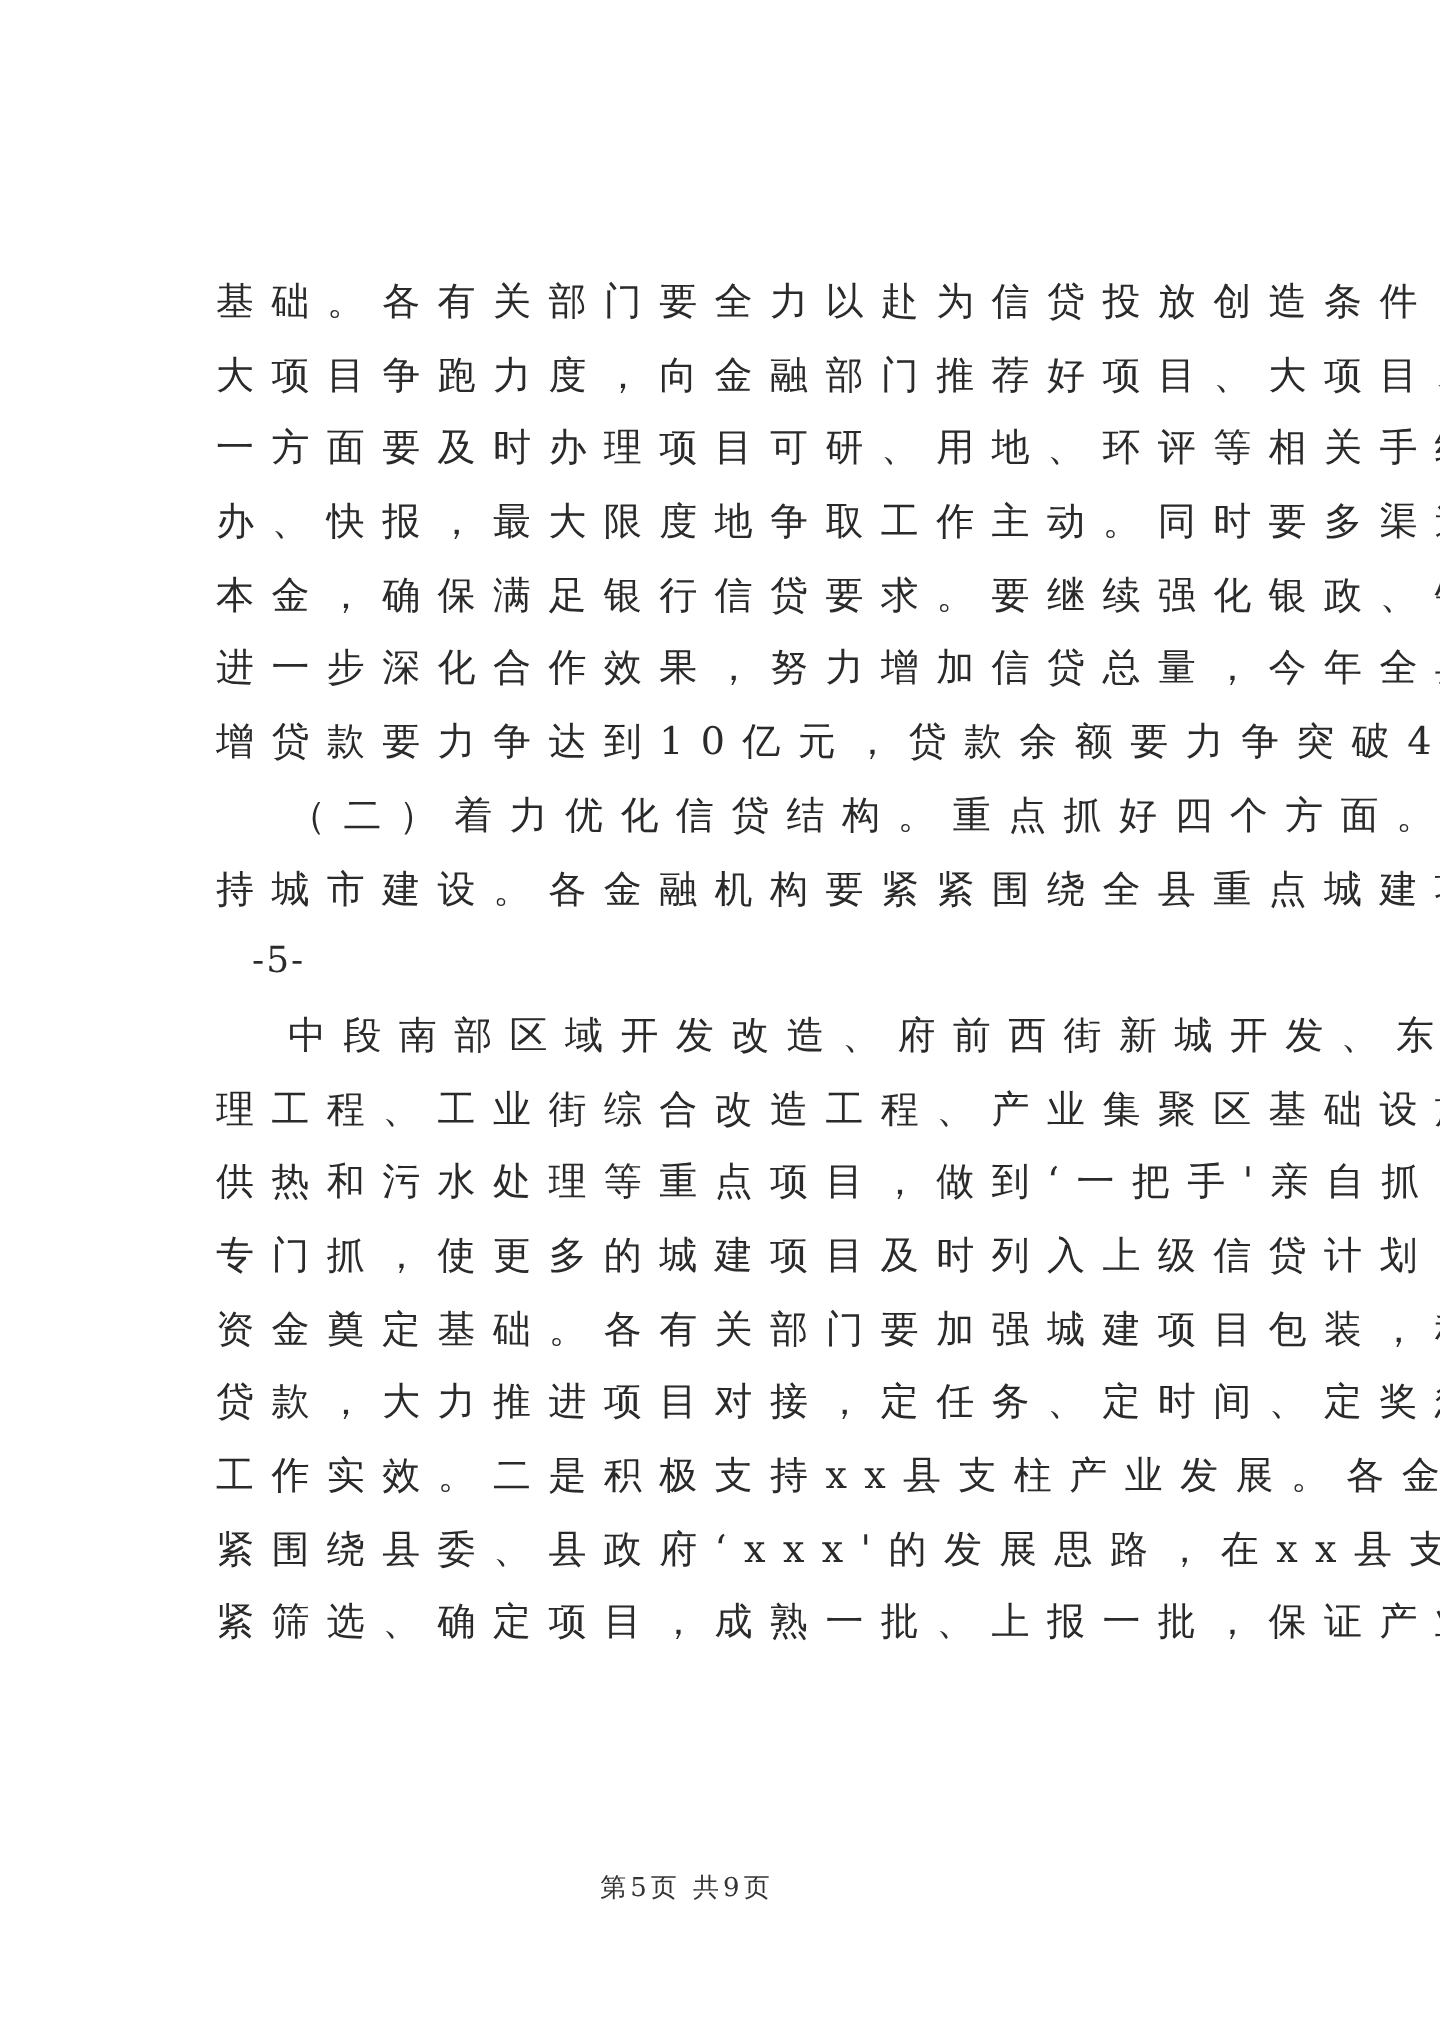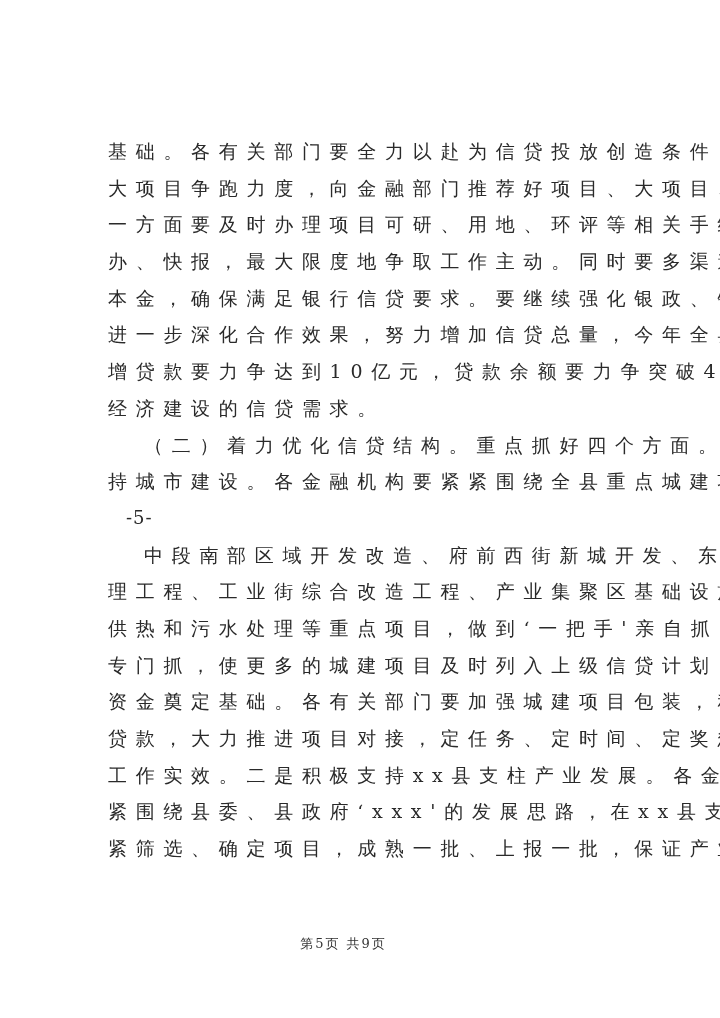--- a/index.html
+++ b/index.html
@@ -61,21 +61,20 @@
 
 <div class="page">
   <div class="body-text">
     <div class="line">基础。各有关部门要全力以赴为信贷投放创造条件，一方面要加</div>
     <div class="line">大项目争跑力度，向金融部门推荐好项目、大项目、新项目；另</div>
     <div class="line">一方面要及时办理项目可研、用地、环评等相关手续，快批、快</div>
     <div class="line">办、快报，最大限度地争取工作主动。同时要多渠道筹集项目资</div>
     <div class="line">本金，确保满足银行信贷要求。要继续强化银政、银企对接活动，</div>
     <div class="line">进一步深化合作效果，努力增加信贷总量，今年全县金融机构新</div>
     <div class="line">增贷款要力争达到10亿元，贷款余额要力争突破40亿元，确保</div>
-    <div class="line">经济建设的信贷需求。</div>
     <div class="line indent">（二）着力优化信贷结构。重点抓好四个方面。一是重点支</div>
     <div class="line">持城市建设。各金融机构要紧紧围绕全县重点城建项目和房地产</div>
     <div class="line marker">-5-</div>
     <div class="line indent">中段南部区域开发改造、府前西街新城开发、东沙河三期治</div>
     <div class="line">理工程、工业街综合改造工程、产业集聚区基础设施建设、城市</div>
     <div class="line">供热和污水处理等重点项目，做到‘一把手'亲自抓、主管行长</div>
     <div class="line">专门抓，使更多的城建项目及时列入上级信贷计划，为争取信贷</div>
     <div class="line">资金奠定基础。各有关部门要加强城建项目包装，积极开展银团</div>
     <div class="line">贷款，大力推进项目对接，定任务、定时间、定奖惩，切实增强</div>
     <div class="line">工作实效。二是积极支持xx县支柱产业发展。各金融机构要紧</div>

